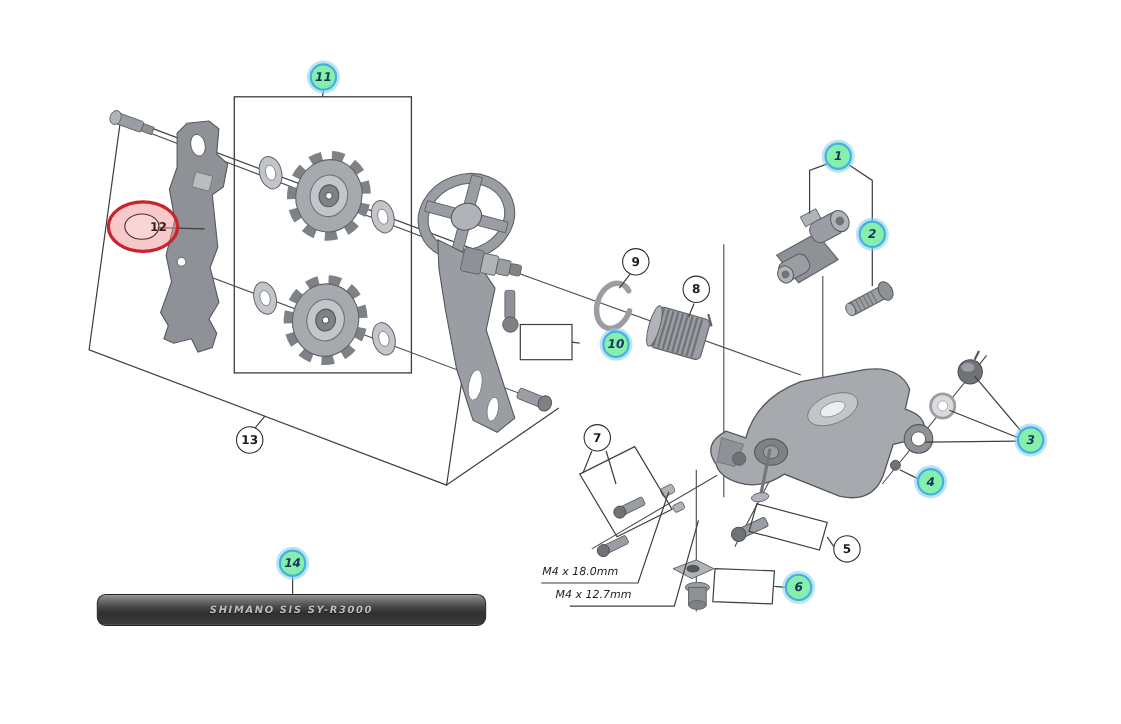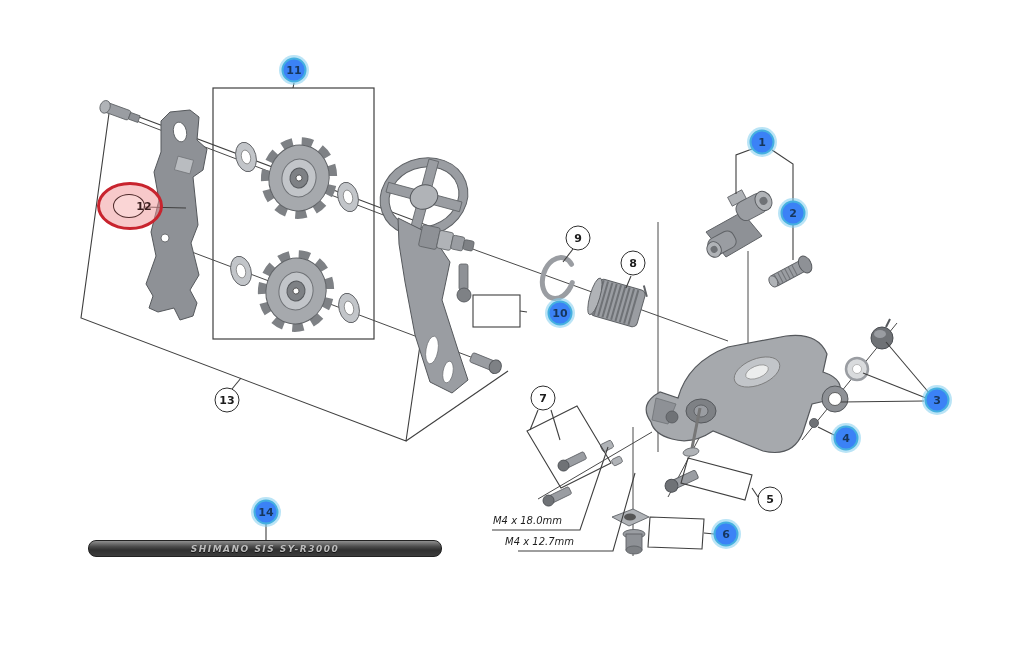--- a/index.html
+++ b/index.html
@@ -2,30 +2,30 @@
 <html><head>
 <meta charset="utf-8">
 <style>
   html,body{margin:0;padding:0;background:#fff;}
   #stage{position:relative;width:1019px;height:658px;background:#fff;overflow:hidden;
          font-family:"DejaVu Sans","Liberation Sans",sans-serif;}
   svg{position:absolute;left:0;top:0;}
   .co{position:absolute;width:25px;height:25px;border-radius:50%;display:flex;
       align-items:center;justify-content:center;font-size:11px;font-weight:600;
       transform:translate(-50%,-50%);box-sizing:border-box;background:#fff;}
-  .co.blue{border:2.5px solid #45b0e0;background:#3b82f6;color:#16365c;
-      box-shadow:0 0 0 2.5px rgba(130,205,238,.55);}
+  .co.blue{border:2.5px solid #45b0e0;background:#86efac;color:#16365c;
+      box-shadow:0 0 0 2.5px rgba(130,205,238,.55);font-style:italic;}
   .co.black{border:1.4px solid #2e2e2e;color:#1c1c1c;background:#fff;}
   .co.red{border:1.6px solid #4e2a2a;color:#3a1f1f;background:rgba(255,235,235,.35);
       width:24px;height:24px;padding-left:30px;}
   .hl-ellipse{position:absolute;left:97px;top:182px;width:66px;height:48px;
       border:3px solid #c8242e;border-radius:50%;background:rgba(240,148,150,.5);
       box-sizing:border-box;}
   .dim-label{position:absolute;font-size:10px;color:#1d1d1d;white-space:nowrap;font-style:italic;}
-  .cable{position:absolute;left:88px;top:540px;width:354px;height:17px;border-radius:8px;
+  .cable{position:absolute;left:88px;top:540px;width:354px;height:29px;border-radius:8px;
       background:linear-gradient(180deg,#8f8f8f 0%,#4a4a4a 38%,#303030 60%,#3c3c3c 100%);
       border:1px solid #222;display:flex;align-items:center;justify-content:center;
       box-sizing:border-box;}
   .cable span{font-size:9px;font-style:italic;font-weight:700;letter-spacing:1.5px;
       color:#bdbdbd;text-shadow:0 1px 0 rgba(0,0,0,.6);}
 </style>
 </head>
 <body>
 
 <div id="stage">

